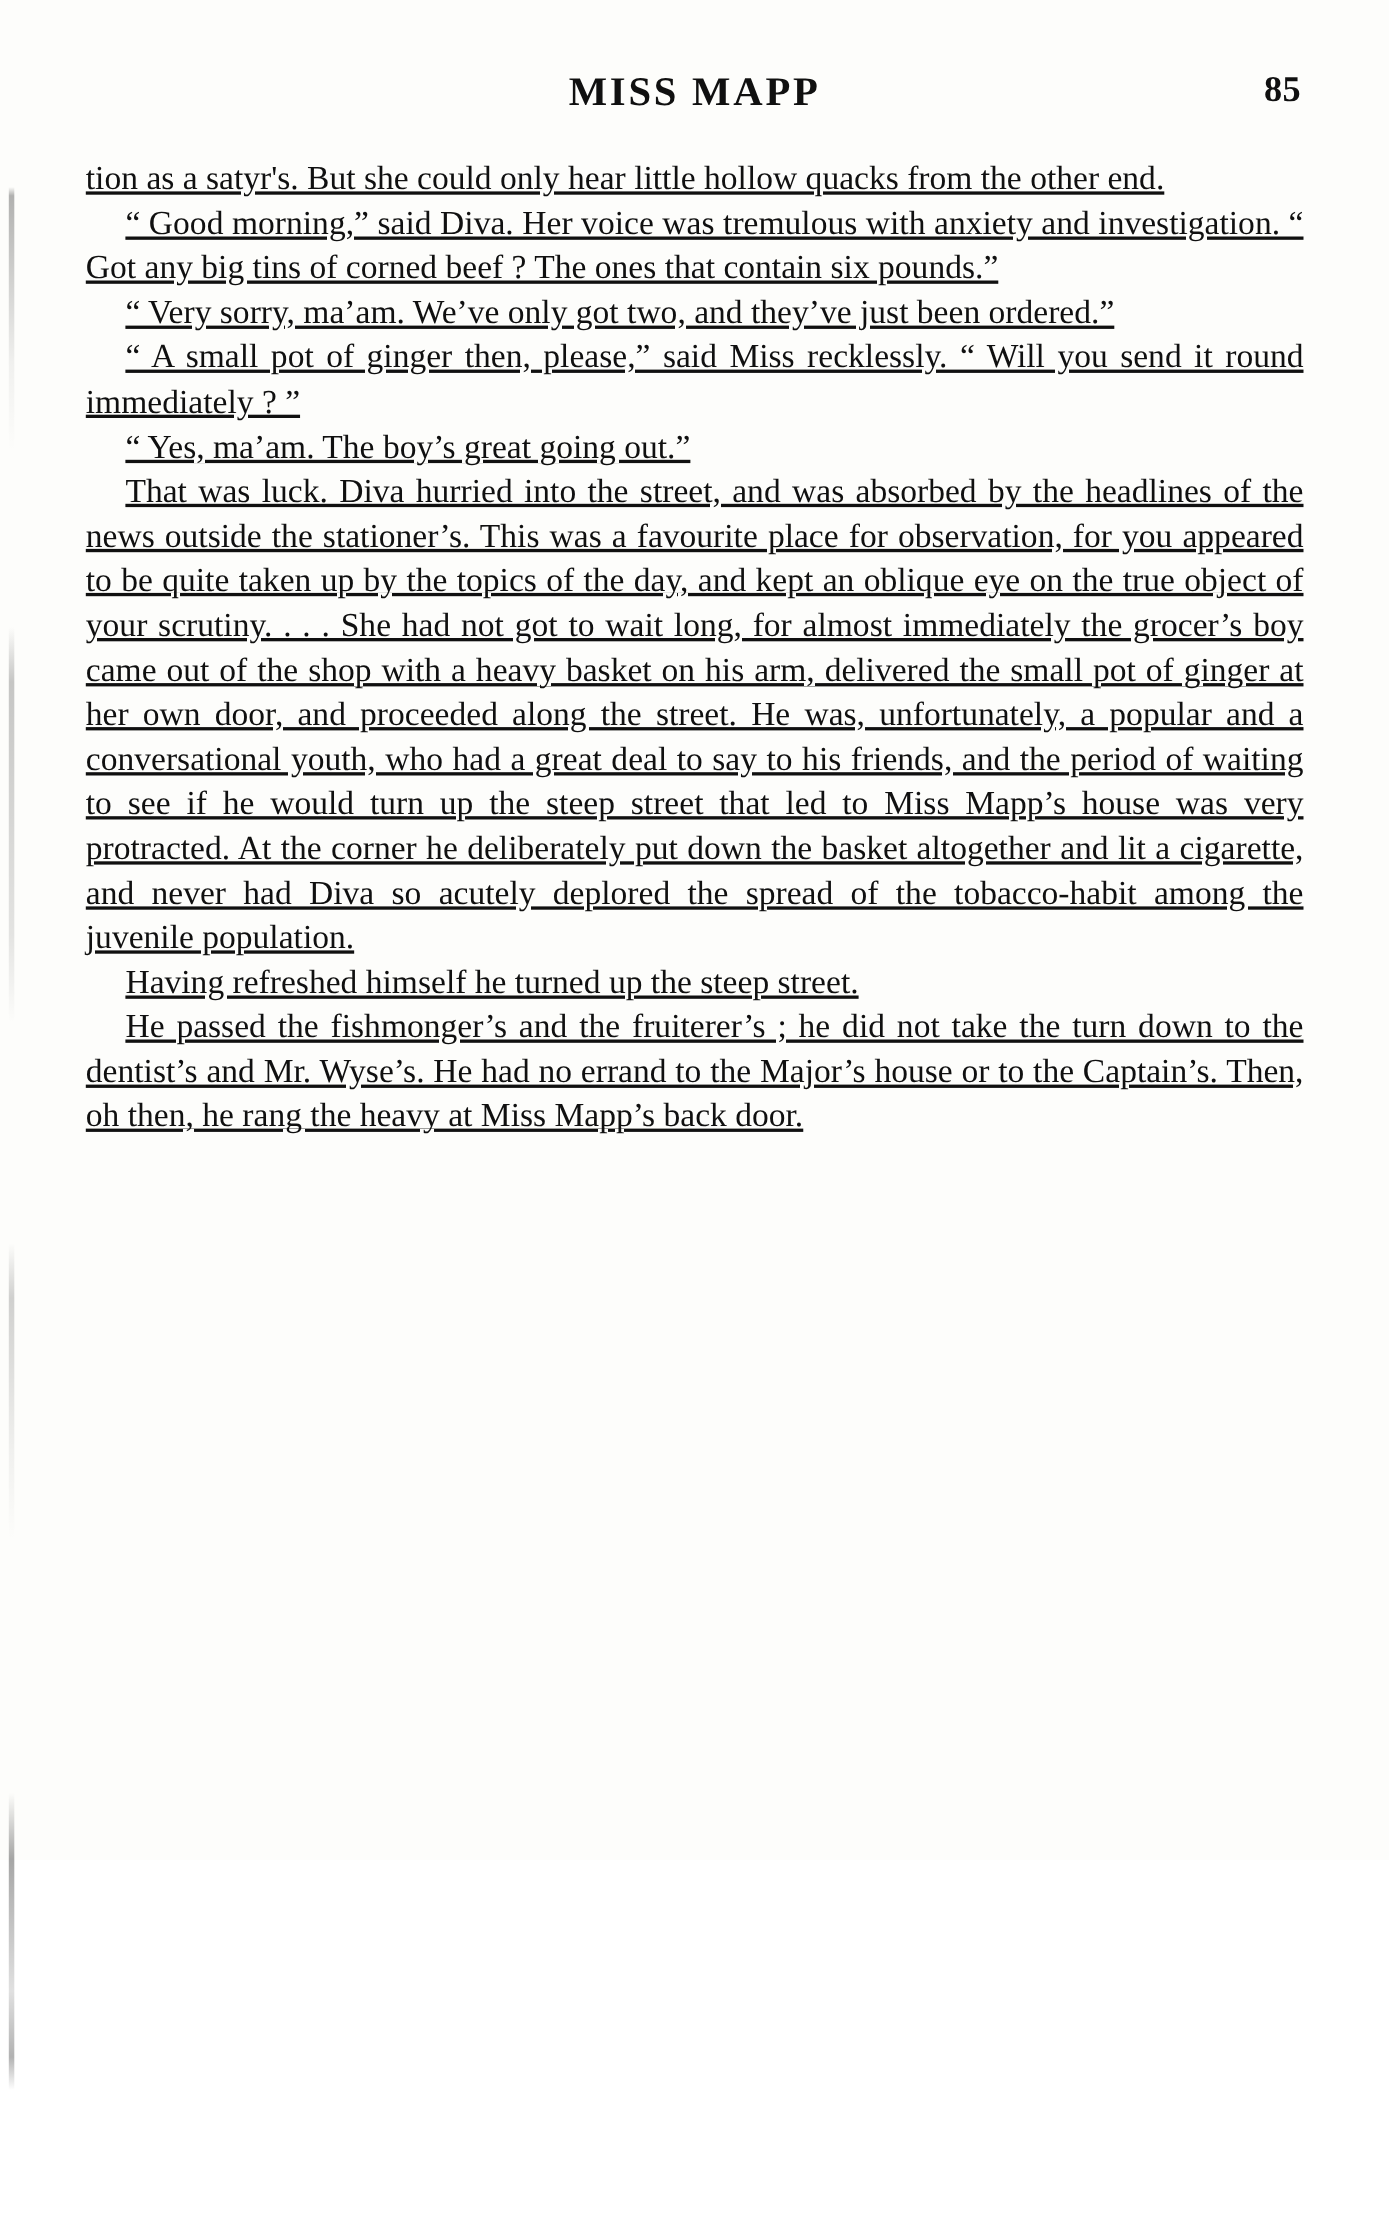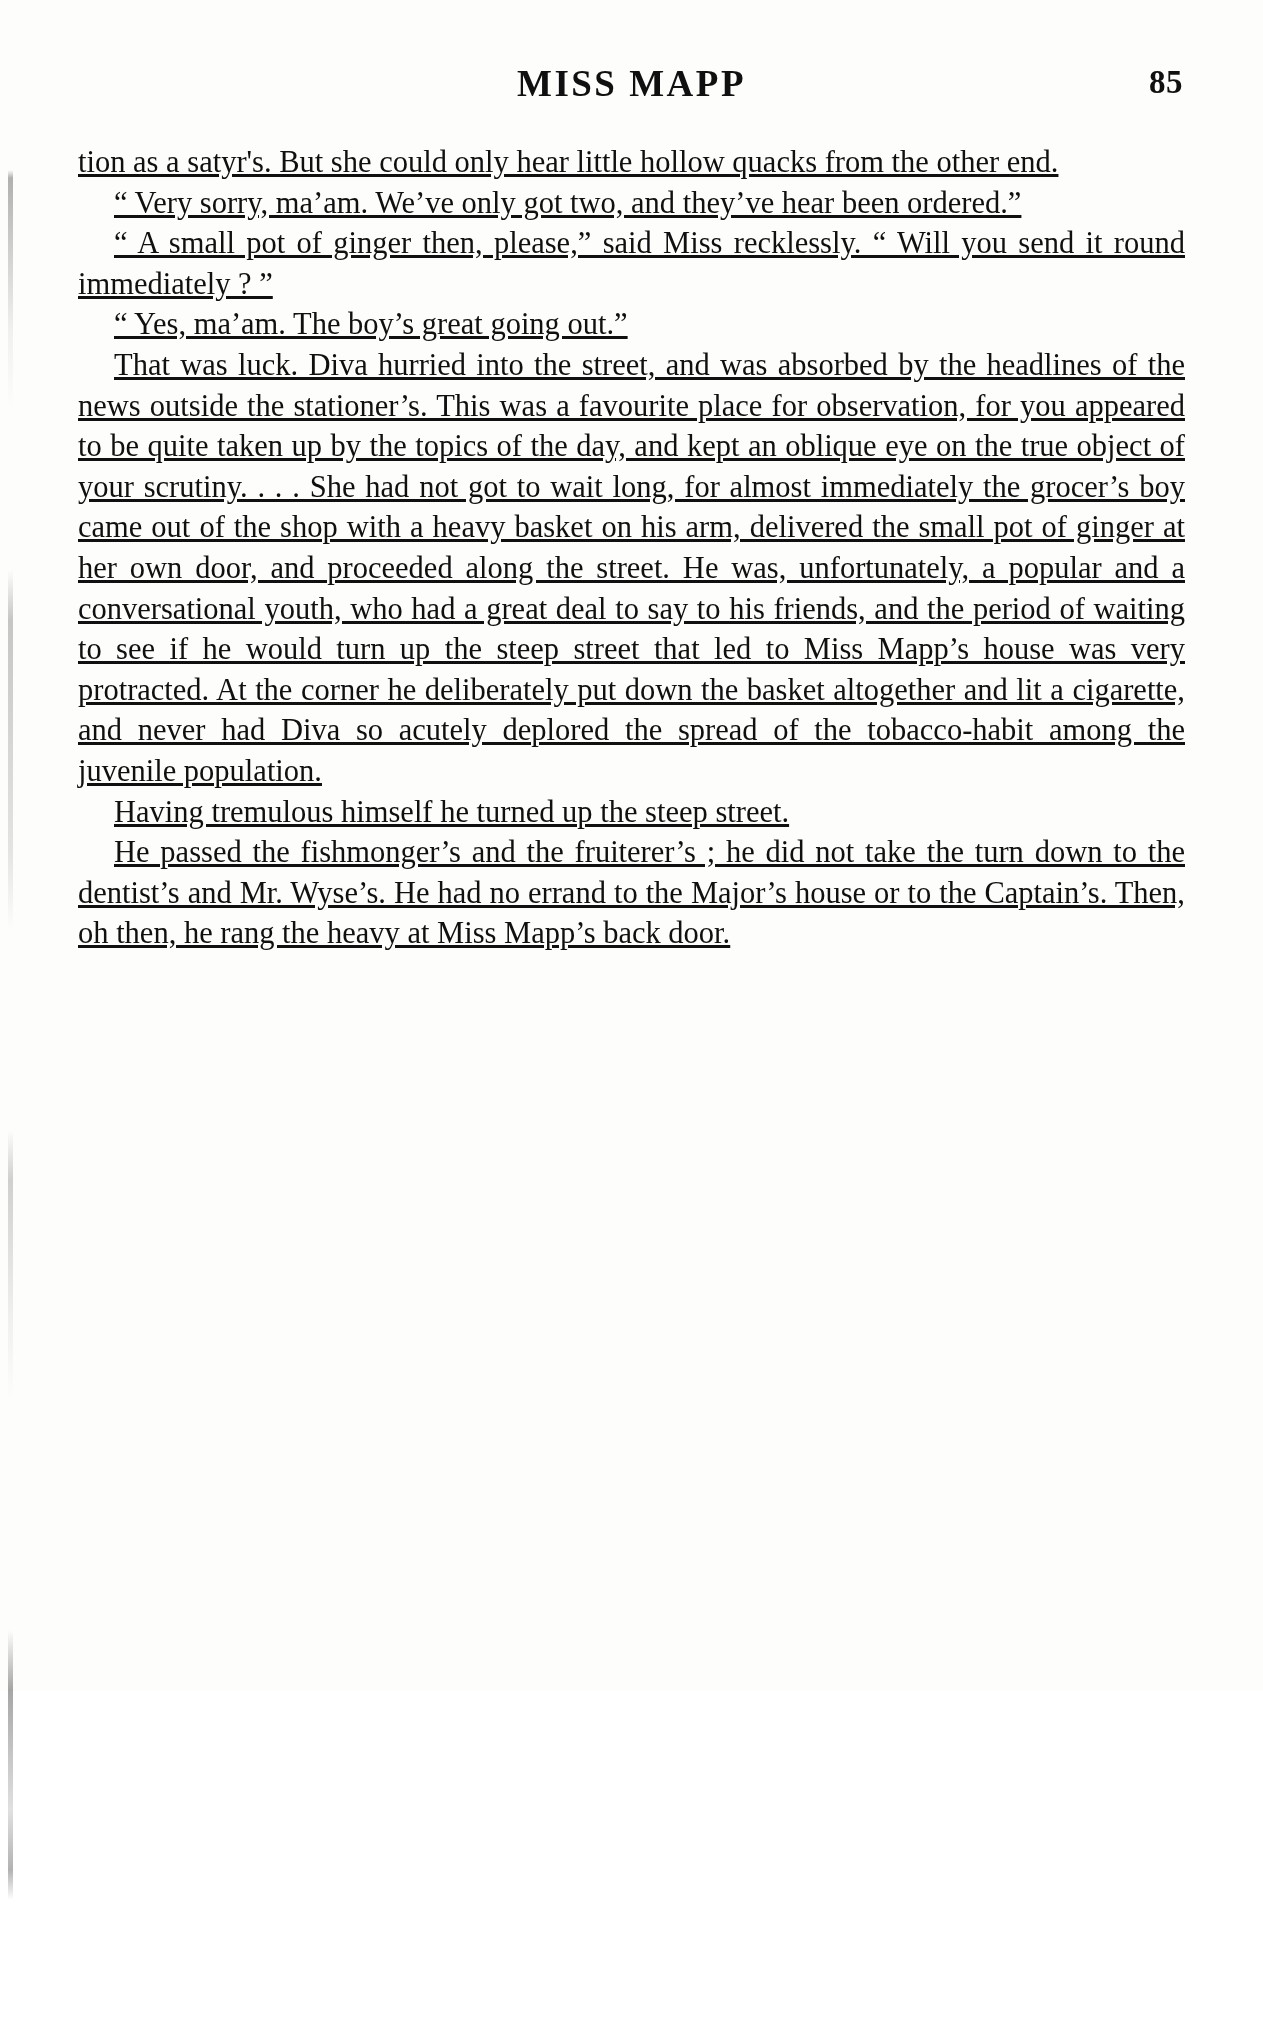--- a/index.html
+++ b/index.html
@@ -107,22 +107,23 @@
 
   <div class="content">
 
     <header class="running-head">
       <div class="head-title">MISS MAPP</div>
       <div class="head-folio">85</div>
     </header>
 
     <section class="body-text">
       <p>tion as a satyr's.  But she could only hear little hollow quacks from the other end.</p>
-      <p class="indent">“ Very sorry, ma’am.  We’ve only got two, and they’ve hear been ordered.”</p>
+      <p class="indent">“ Good morning,” said Diva.  Her voice was tremulous with anxiety and investigation.  “ Got any big tins of corned beef ?  The ones that contain six pounds.”</p>
+      <p class="indent">“ Very sorry, ma’am.  We’ve only got two, and they’ve just been ordered.”</p>
       <p class="indent">“ A small pot of ginger then, please,” said Miss recklessly.  “ Will you send it round immediately ? ”</p>
       <p class="indent">“ Yes, ma’am.  The boy’s great going out.”</p>
       <p class="indent">That was luck.  Diva hurried into the street, and was absorbed by the headlines of the news outside the stationer’s.  This was a favourite place for observation, for you appeared to be quite taken up by the topics of the day, and kept an oblique eye on the true object of your scrutiny. . . . She had not got to wait long, for almost immediately the grocer’s boy came out of the shop with a heavy basket on his arm, delivered the small pot of ginger at her own door, and proceeded along the street.  He was, unfortunately, a popular and a conversational youth, who had a great deal to say to his friends, and the period of waiting to see if he would turn up the steep street that led to Miss Mapp’s house was very protracted.  At the corner he deliberately put down the basket altogether and lit a cigarette, and never had Diva so acutely deplored the spread of the tobacco-habit among the juvenile population.</p>
-      <p class="indent">Having tremulous himself he turned up the steep street.</p>
+      <p class="indent">Having refreshed himself he turned up the steep street.</p>
       <p class="indent">He passed the fishmonger’s and the fruiterer’s ;  he did not take the turn down to the dentist’s and Mr. Wyse’s. He had no errand to the Major’s house or to the Captain’s. Then, oh then, he rang the heavy at Miss Mapp’s back door.</p>
     </section>
 
   </div>
 </div>
 
 </body></html>

